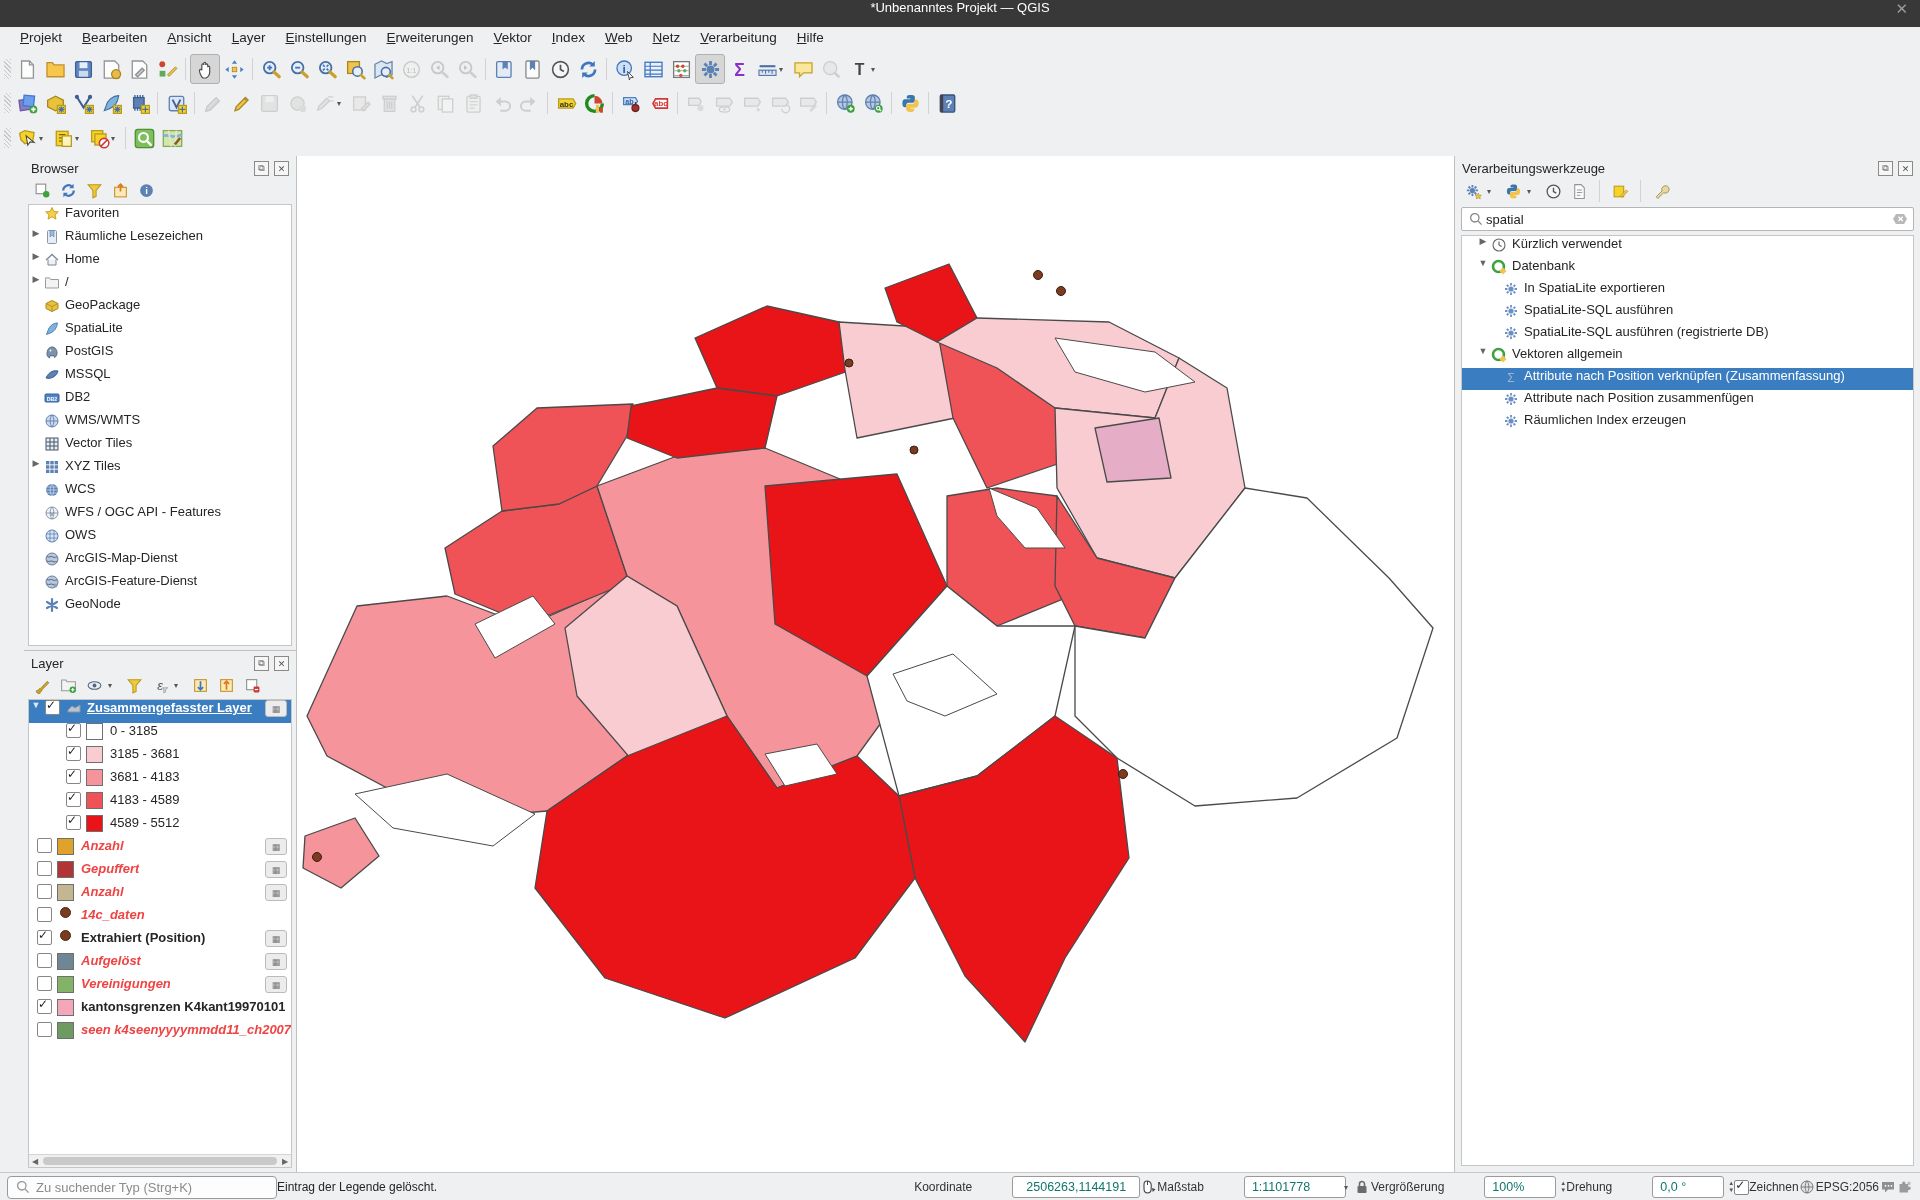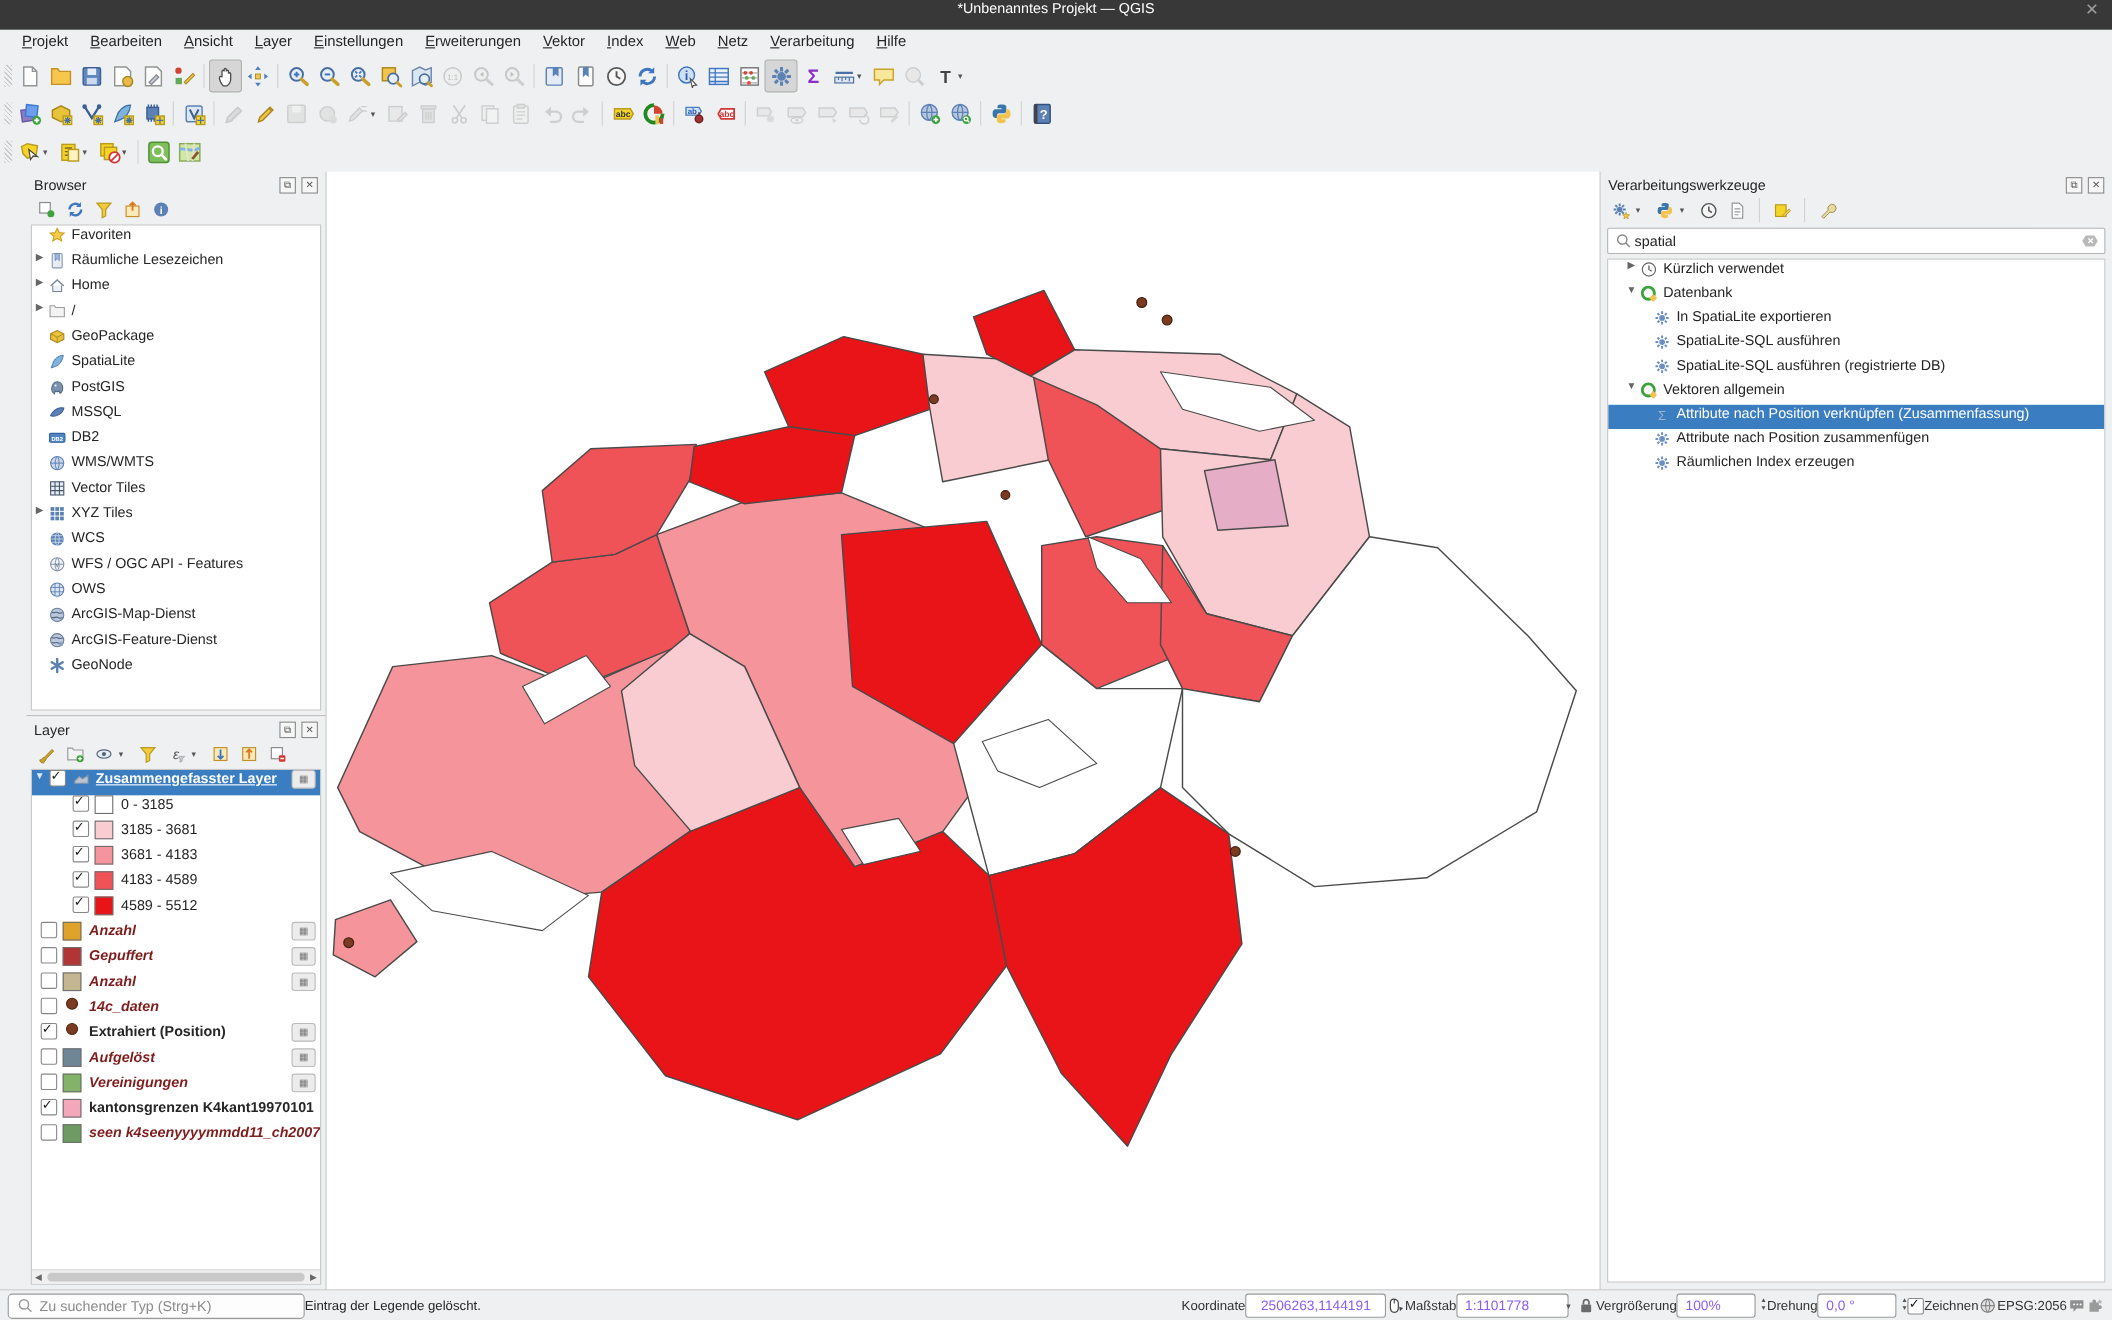--- a/index.html
+++ b/index.html
@@ -30,41 +30,41 @@
   .panel-body{flex:1;background:#fff;border:1px solid #c6c6c6;margin:0 4px 4px 4px;overflow:hidden;position:relative;}
   .brow,.lrow,.prow{display:flex;align-items:flex-start;height:23px;font-size:13px;white-space:nowrap;}
   .exp{width:14px;text-align:center;color:#666;font-size:9px;flex:0 0 auto;}
   .micon{width:17px;height:17px;margin-right:5px;flex:0 0 auto;display:flex;align-items:center;justify-content:center;}
   .micon svg{width:16px;height:16px;display:block}
   .cb{width:13px;height:13px;border:1px solid #878787;background:#fff;border-radius:2px;position:relative;flex:0 0 auto;margin-right:5px;}
   .cb.on::after{content:"✓";position:absolute;left:0px;top:-2px;font-size:12px;font-weight:bold;color:#1d1d1d;line-height:1;}
   .swatch{width:15px;height:15px;border:1px solid #6f6f6f;flex:0 0 auto;margin-right:7px;}
   .pointsw{width:9px;height:9px;border-radius:50%;border:1px solid #4c2513;flex:0 0 auto;margin:0 10px 0 3px;}
   .lrow .lbl{overflow:hidden;text-overflow:clip;}
-  .italicgray{font-style:italic;color:#7f1d1d;font-weight:bold;}
+  .italicgray{font-style:italic;color:#ef4444;font-weight:bold;}
   .boldlbl{font-weight:bold;}
   .selrow{background:#3b7dc1;color:#fff;}
   .selrow .lbl{font-weight:bold;text-decoration:underline;}
   .badge{margin-left:auto;margin-right:4px;width:20px;height:15px;border:1px solid #bbb;border-radius:3px;background:#ececec;color:#777;
     font-size:9px;display:flex;align-items:center;justify-content:center;flex:0 0 auto;}
   .hscroll{position:absolute;left:0;right:0;bottom:0;height:12px;background:#f0f0f0;border-top:1px solid #d5d5d5;display:flex;align-items:center;}
   .harrow{width:12px;text-align:center;font-size:8px;color:#666;}
   .hthumb{height:8px;background:#c9c9c9;border-radius:4px;flex:1;margin:0 2px;}
   .mapcol{flex:1;background:#fff;position:relative;overflow:hidden;}
   .rightcol{width:465px;flex:0 0 auto;display:flex;flex-direction:column;background:#eff0f1;border-left:1px solid #c0c0c0;}
   .searchbox{display:flex;align-items:center;margin:1px 6px 4px 6px;background:#fff;border:1px solid #b5b5b5;border-radius:2px;height:22px;padding:0 5px;}
   .searchbox input{flex:1;border:none;outline:none;font-size:13px;font-family:inherit;color:#222;background:transparent;}
   .ptree{flex:1;background:#fff;border:1px solid #c6c6c6;margin:0 6px 6px 6px;overflow:hidden;}
   .prow{height:22px;}
   .prow.lvl1{padding-left:14px;}
   .prow.lvl2{padding-left:40px;}
   .prow.sel{background:#3b7dc1;color:#fff;}
   .status{height:28px;display:flex;align-items:center;gap:0;padding:0 7px;background:#eff0f1;border-top:1px solid #c8c8c8;font-size:12px;}
   .s-search{display:flex;align-items:center;width:256px;height:21px;border:1px solid #9a9a9a;border-radius:4px;background:#fdfdfd;padding:0 6px;color:#8b8b8b;font-size:13px;gap:5px;}
-  .s-input{background:#fff;border:1px solid #9a9a9a;border-radius:3px;height:20px;display:flex;align-items:center;padding:0 7px;font-size:12.5px;color:#8b5cf6;}
+  .s-input{background:#fff;border:1px solid #9a9a9a;border-radius:3px;height:20px;display:flex;align-items:center;padding:0 7px;font-size:12.5px;color:#0f766e;margin-left:40px;}
   .spin{display:flex;flex-direction:column;justify-content:center;font-size:6px;color:#555;line-height:1.1;margin-left:4px;}
   .s-label{color:#333;}
   .sicon{width:17px;height:17px;display:flex;align-items:center;justify-content:center;}
   .sicon svg{width:16px;height:16px;display:block}
   .spacer{flex:1;}
   svg text{font-family:"Liberation Sans",sans-serif;}
 </style>
 <style>.c1{fill:#ffffff}.c2{fill:#f9ccd1}.c3{fill:#f5959b}.c4{fill:#ef5257}.c5{fill:#e81417}
 .cm{fill:#e6aec6}.lake{fill:#ffffff}
 .pt{fill:#7a3b20;stroke:#3d1d0e;stroke-width:1}

